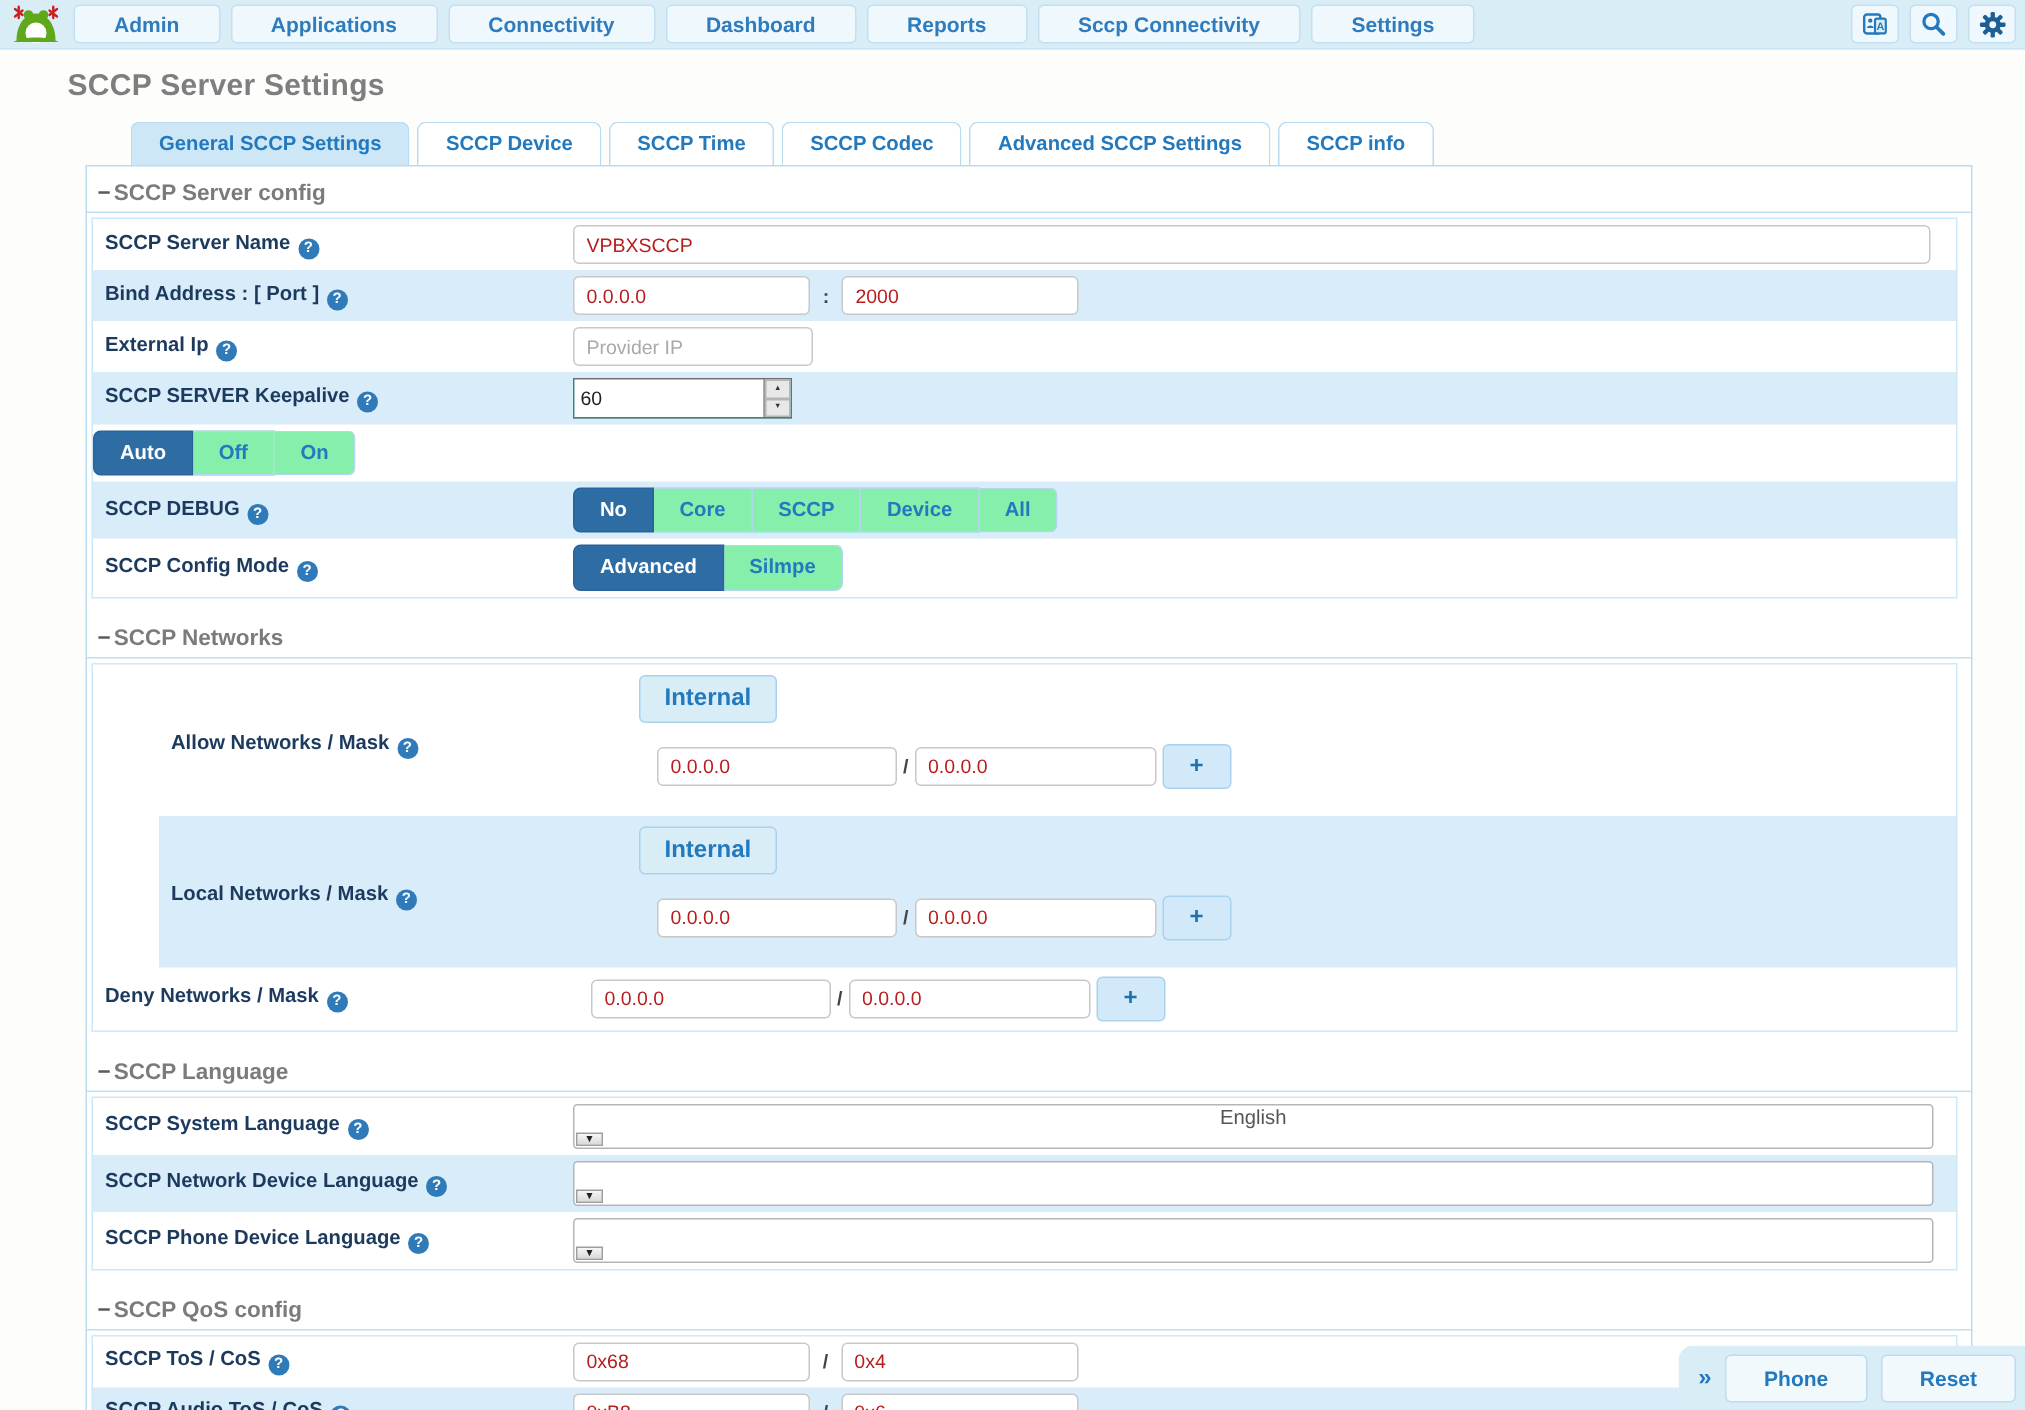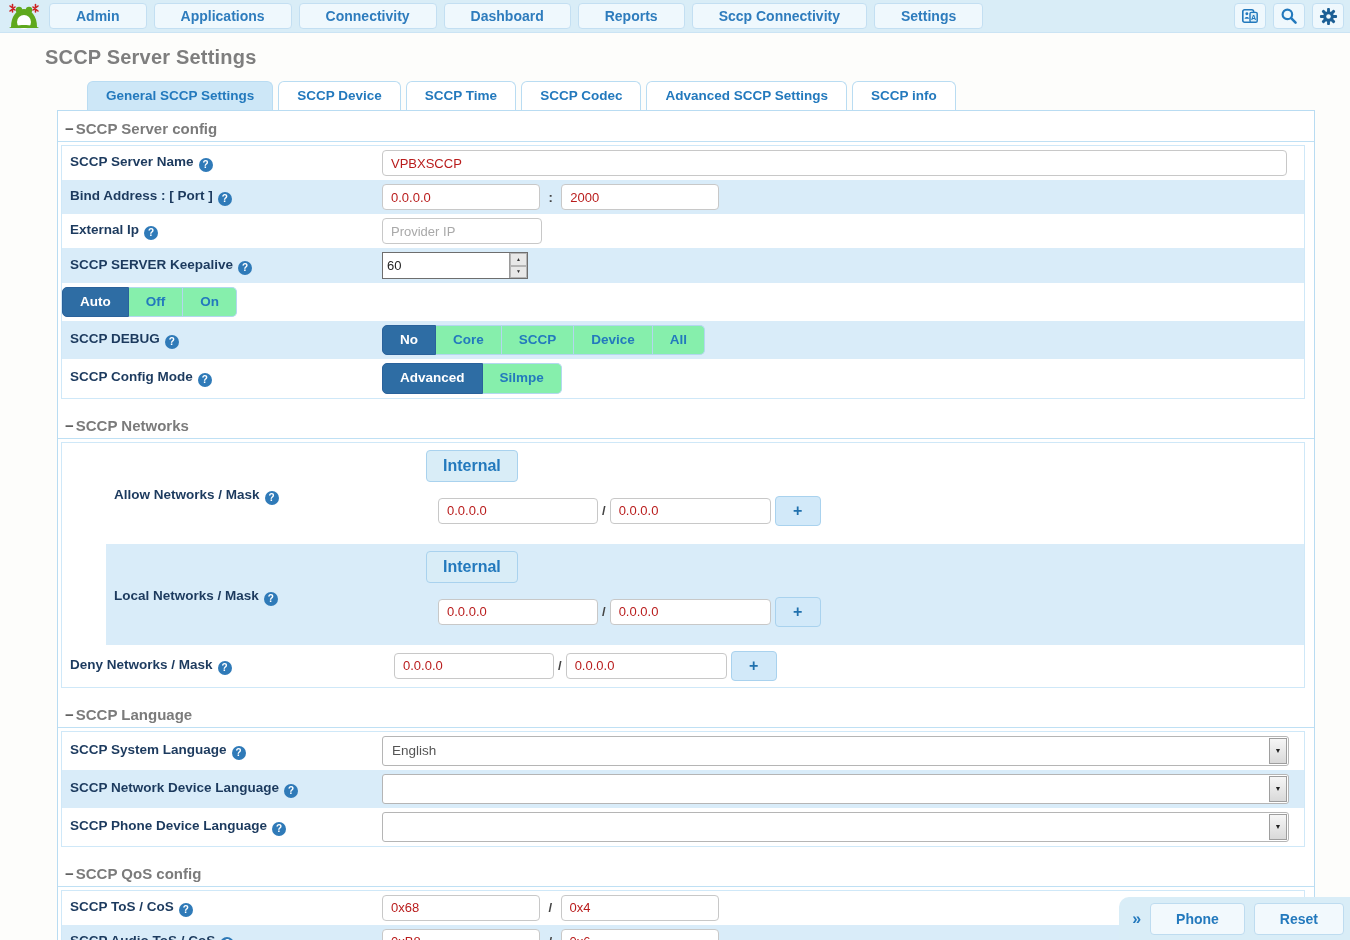--- a/index.html
+++ b/index.html
@@ -118,21 +118,21 @@
   .net-sub { display: flex; align-items: center; margin: 14px 0 8px 12px; }
   .plus-btn {
     width: 46px; height: 30px; margin-left: 4px;
     background: #d2e9f9; border: 1px solid #a9d2ee; border-radius: 4px;
     color: #2071ae; font-weight: bold; font-size: 16px; cursor: pointer; font-family: inherit;
   }
 
   
   .select {
     display: flex; align-items: center; width: calc(100% - 6px); height: 30px;
-    border: 1px solid #b5b5b5; border-radius: 3px; background: #fff; cursor: pointer;
+    border: 1px solid #b5b5b5; border-radius: 3px; background: #fff; cursor: pointer; flex-direction: column;
   }
   .select-value { flex: 1; padding: 0 9px; font-size: 13.5px; color: #555; }
   .select-arrow {
     width: 18px; align-self: stretch; margin: 1px; border: 1px solid #9e9e9e;
     background: linear-gradient(#f6f6f6, #d9d9d9);
     display: flex; align-items: center; justify-content: center;
   }
   .select-arrow i { font-style: normal; font-size: 7px; color: #222; }
 
   

